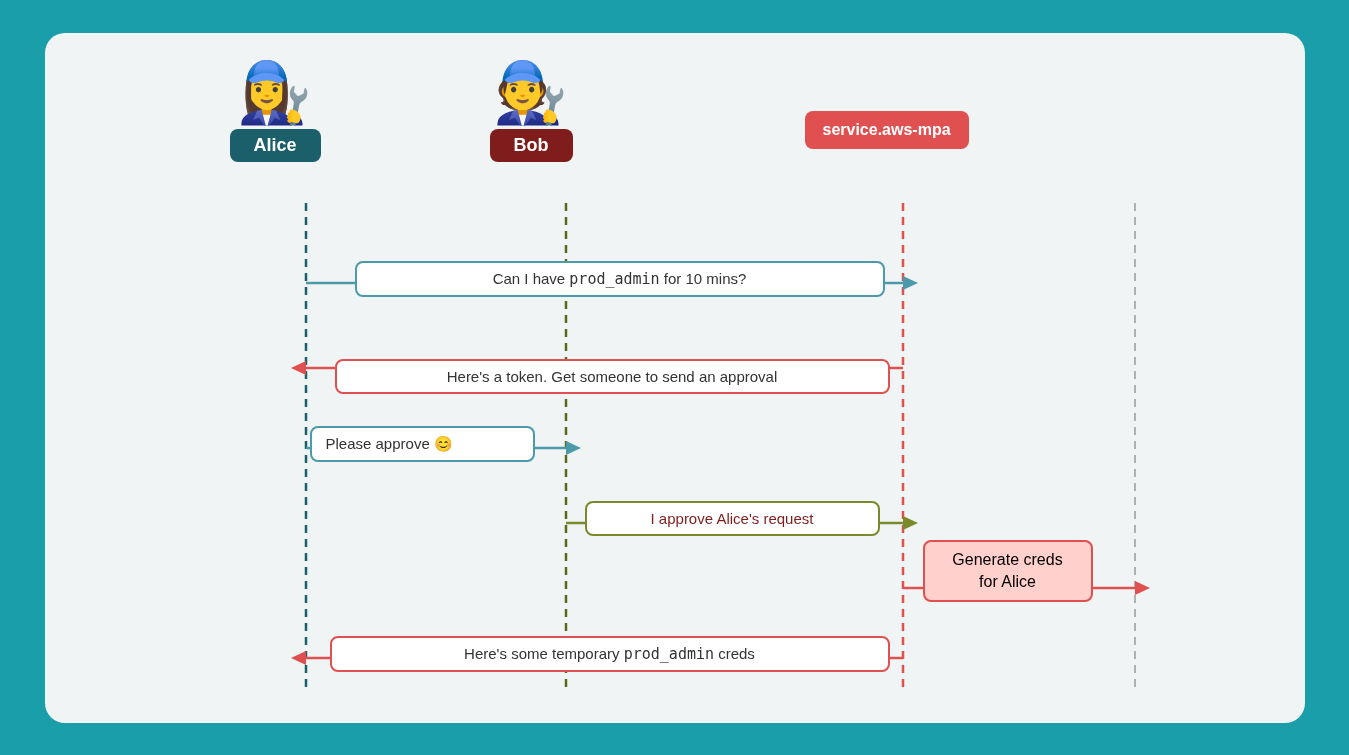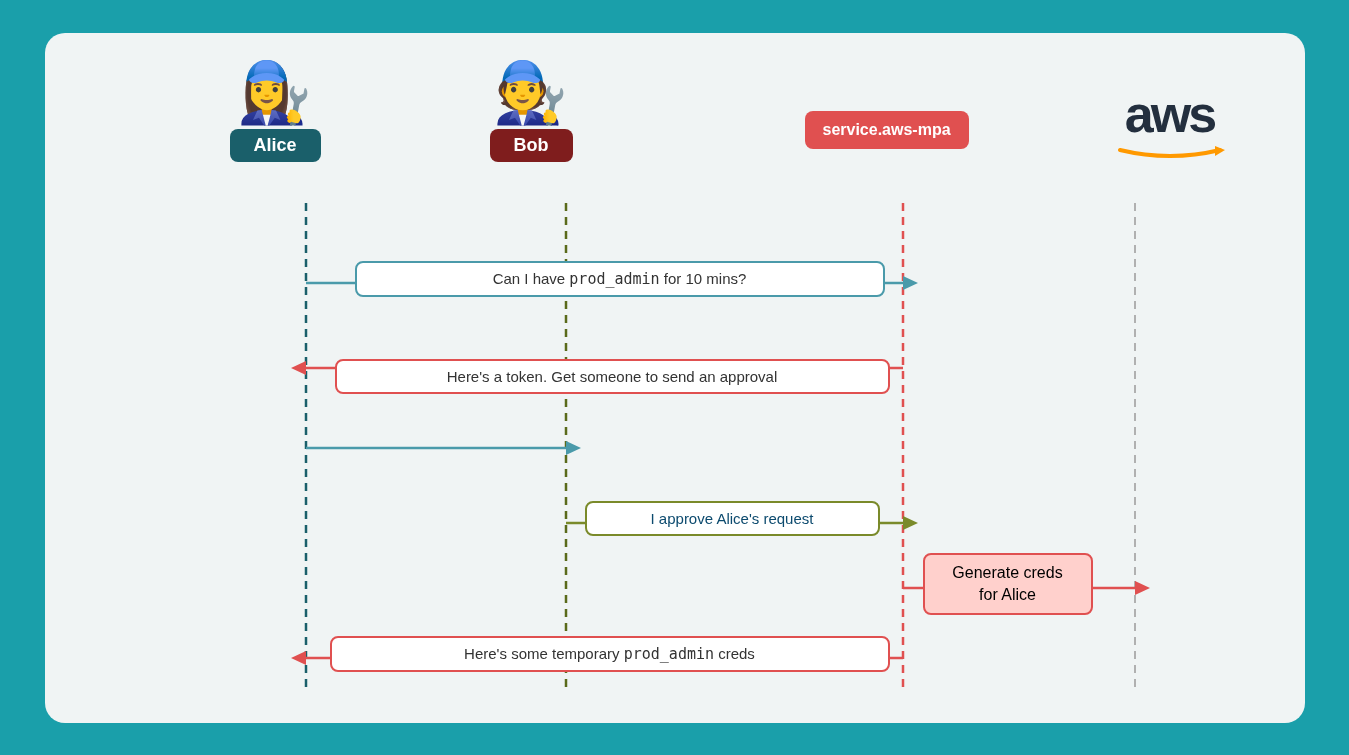--- a/index.html
+++ b/index.html
@@ -73,21 +73,21 @@
       font-weight: 500;
       background: white;
       border: 2px solid;
       display: flex;
       align-items: center;
       gap: 6px;
     }
 
     .teal-border { border-color: #4a9aaa; color: #333; }
     .red-border { border-color: #e05050; color: #333; }
-    .olive-border { border-color: #7a8a2a; color: #0c4a6e; }
+    .olive-border { border-color: #7a8a2a; color: #7f1d1d; }
     .pink-fill { background: #ffd0cc; border-color: #e05050; }
   </style>
 </head>
 <body>
 
 <div class="main-card">
 
   <svg class="diagram-svg" viewBox="0 0 1260 690" xmlns="http://www.w3.org/2000/svg">
 
     <line x1="261" y1="170" x2="261" y2="660" stroke="#1a5f6a" stroke-width="2.5" stroke-dasharray="8,6"></line>
@@ -124,42 +124,38 @@
 
   <div class="actor" style="left: 445px; top: 30px;">
     <div class="actor-emoji">🧑‍🔧</div>
     <div class="actor-label olive">Bob</div>
   </div>
 
   <div class="actor" style="left: 760px; top: 78px;">
     <div class="actor-label red" style="font-size:16px; padding: 10px 18px;">service.aws-mpa</div>
   </div>
 
-  <div style="position: absolute; top: 55px; right: 80px; display: flex; flex-direction: column; align-items: center;">
-    <div style="font-size: 52px; font-weight: 900; color: #232f3e; font-family: 'Arial Black', Arial, sans-serif; letter-spacing: -3px; line-height: 1;">aws</div>
-    <svg width="110" height="22" viewBox="0 0 110 22">
-      <path d="M5,10 Q55,22 105,10" stroke="#ff9900" stroke-width="4" fill="none" stroke-linecap="round"></path>
-      <polygon points="100,6 110,10 100,16" fill="#ff9900"></polygon>
-    </svg>
-  </div>
 
   <div class="msg-label teal-border" style="position: absolute; top: 228px; left: 310px; width: 530px; justify-content: center;">
     <span>Can I have <code>prod_admin</code> for 10 mins?</span>
   </div>
 
   <div class="msg-label red-border" style="position: absolute; top: 326px; left: 290px; width: 555px; justify-content: center;">
     <span>Here's a token. Get someone to send an approval</span>
   </div>
 
+  <div class="msg-label teal-border" style="position: absolute; top: 393px; left: 265px; width: 225px;">
+    <span>Please approve 😊</span>
+  </div>
 
   <div class="msg-label olive-border" style="position: absolute; top: 468px; left: 540px; width: 295px; justify-content: center;">
     <span>I approve Alice's request</span>
   </div>
 
-  <div class="msg-label pink-fill" style="position: absolute; top: 520px; left: 878px; width: 170px; justify-content: center; text-align:center; white-space:normal; line-height:1.4; font-size:16px;">
+  <div class="msg-label pink-fill" style="position: absolute; top: 507px; left: 878px; width: 170px; justify-content: center; text-align:center; white-space:normal; line-height:1.4; font-size:16px;">
     <span>Generate creds<br>for Alice</span>
   </div>
 
   <div class="msg-label red-border" style="position: absolute; top: 603px; left: 285px; width: 560px; justify-content: center;">
     <span>Here's some temporary <code>prod_admin</code> creds</span>
   </div>
 
 </div>
 
 </body></html>

